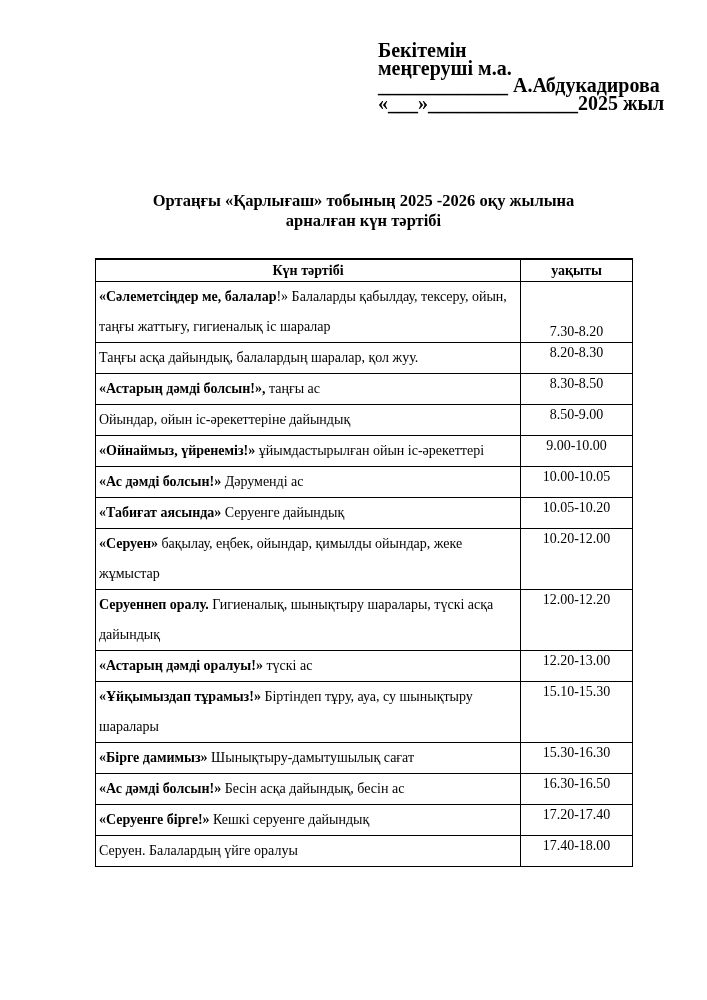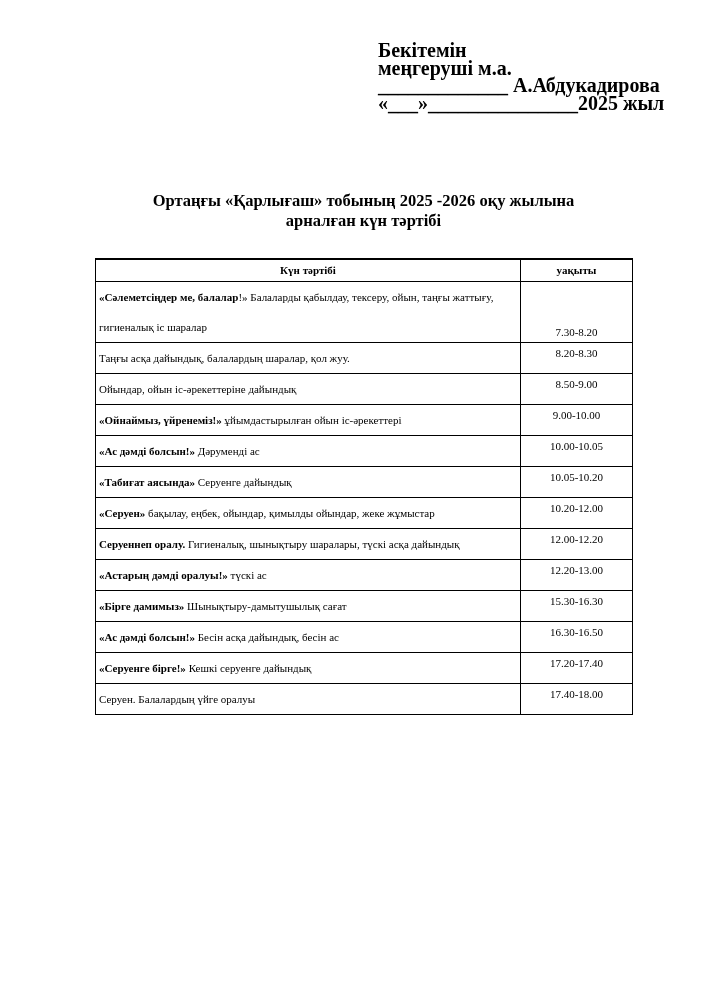--- a/index.html
+++ b/index.html
@@ -35,21 +35,21 @@
     font-size: 16.5px;
     line-height: 19.5px;
   }
   table.schedule {
     position: absolute;
     left: 95px;
     top: 258px;
     width: 537px;
     border-collapse: collapse;
     table-layout: fixed;
-    font-size: 11px;
+    font-size: 14px;
   }
   table.schedule th,
   table.schedule td {
     border: 1px solid #000000;
     padding: 0 3px;
     vertical-align: top;
   }
   table.schedule thead th {
     border-top: 2px solid #000000;
     font-weight: bold;
@@ -100,20 +100,24 @@
     <tbody>
         <tr>
           <td class="cell-activity"><span class="bold">«Сәлеметсіңдер ме, балалар</span><span>!» Балаларды қабылдау, тексеру, ойын, таңғы жаттығу, гигиеналық іс шаралар</span></td>
           <td class="cell-time" style="vertical-align: bottom;">7.30-8.20</td>
         </tr>
         <tr>
           <td class="cell-activity"><span class="bold"></span><span>Таңғы асқа дайындық, балалардың шаралар, қол жуу.</span></td>
           <td class="cell-time" style="vertical-align: top;">8.20-8.30</td>
         </tr>
         <tr>
+          <td class="cell-activity"><span class="bold">«Астарың дәмді болсын!»,</span><span> таңғы ас</span></td>
+          <td class="cell-time" style="vertical-align: top;">8.30-8.50</td>
+        </tr>
+        <tr>
           <td class="cell-activity"><span class="bold"></span><span>Ойындар, ойын іс-әрекеттеріне дайындық</span></td>
           <td class="cell-time" style="vertical-align: top;">8.50-9.00</td>
         </tr>
         <tr>
           <td class="cell-activity"><span class="bold">«Ойнаймыз, үйренеміз!»</span><span> ұйымдастырылған ойын іс-әрекеттері</span></td>
           <td class="cell-time" style="vertical-align: top;">9.00-10.00</td>
         </tr>
         <tr>
           <td class="cell-activity"><span class="bold">«Ас дәмді болсын!»</span><span> Дәруменді ас</span></td>
           <td class="cell-time" style="vertical-align: top;">10.00-10.05</td>
@@ -128,20 +132,24 @@
         </tr>
         <tr>
           <td class="cell-activity"><span class="bold">Серуеннеп оралу.</span><span> Гигиеналық, шынықтыру шаралары, түскі асқа дайындық</span></td>
           <td class="cell-time" style="vertical-align: top;">12.00-12.20</td>
         </tr>
         <tr>
           <td class="cell-activity"><span class="bold">«Астарың дәмді оралуы!»</span><span> түскі ас</span></td>
           <td class="cell-time" style="vertical-align: top;">12.20-13.00</td>
         </tr>
         <tr>
+          <td class="cell-activity"><span class="bold">«Ұйқымыздап тұрамыз!»</span><span> Біртіндеп тұру, ауа, су шынықтыру шаралары</span></td>
+          <td class="cell-time" style="vertical-align: top;">15.10-15.30</td>
+        </tr>
+        <tr>
           <td class="cell-activity"><span class="bold">«Бірге дамимыз»</span><span> Шынықтыру-дамытушылық сағат</span></td>
           <td class="cell-time" style="vertical-align: top;">15.30-16.30</td>
         </tr>
         <tr>
           <td class="cell-activity"><span class="bold">«Ас дәмді болсын!»</span><span>  Бесін асқа дайындық, бесін ас</span></td>
           <td class="cell-time" style="vertical-align: top;">16.30-16.50</td>
         </tr>
         <tr>
           <td class="cell-activity"><span class="bold">«Серуенге бірге!»</span><span> Кешкі серуенге дайындық</span></td>
           <td class="cell-time" style="vertical-align: top;">17.20-17.40</td>

